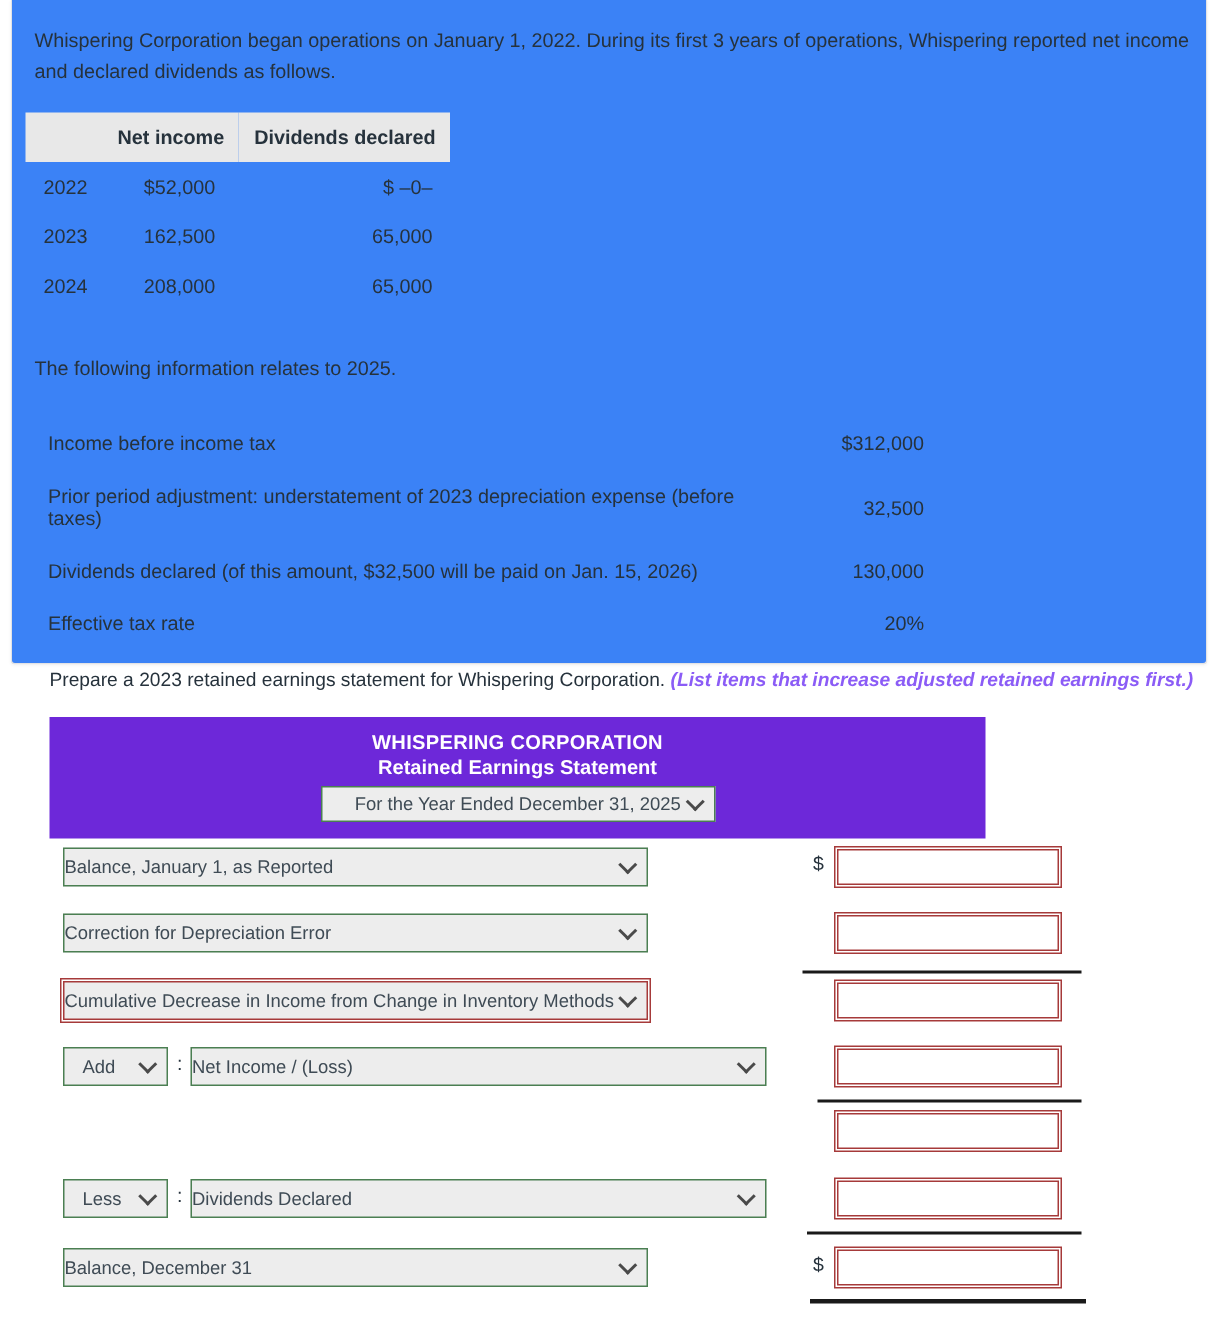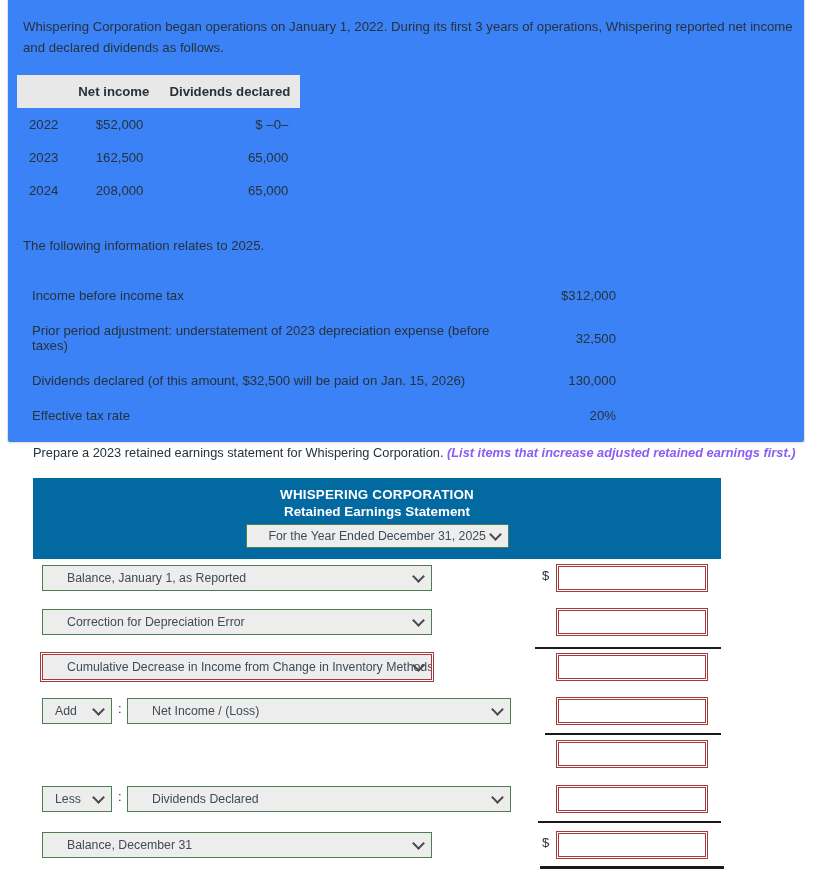--- a/index.html
+++ b/index.html
@@ -118,23 +118,23 @@
   }
 
   
   .stmt {
     position: absolute;
     left: 33px;
     top: 478px;
     width: 688px;
   }
   .stmt-header {
-    width: 688px;
+    width: 624px;
     height: 81px;
-    background: #0369a1;
+    background: #6d28d9;
     color: #ffffff;
     text-align: center;
     padding-top: 8px;
   }
   .stmt-title {
     font-size: 13.4px;
     font-weight: bold;
     letter-spacing: 0.2px;
     line-height: 17px;
   }
@@ -186,21 +186,21 @@
     height: 26px;
   }
 
   .sel {
     position: absolute;
     background: #ededed;
     border: 1px solid #4b7f52;
     color: #3f4b55;
     font-size: 12.3px;
     line-height: 24px;
-    padding: 0 24px 0 24px;
+    padding: 0 24px 0 0;
     height: 26px;
     white-space: nowrap;
     overflow: hidden;
     cursor: pointer;
   }
   .sel.err {
     border: 1px solid #a63a3a;
     outline: 1px solid #a63a3a;
     outline-offset: 1px;
   }

